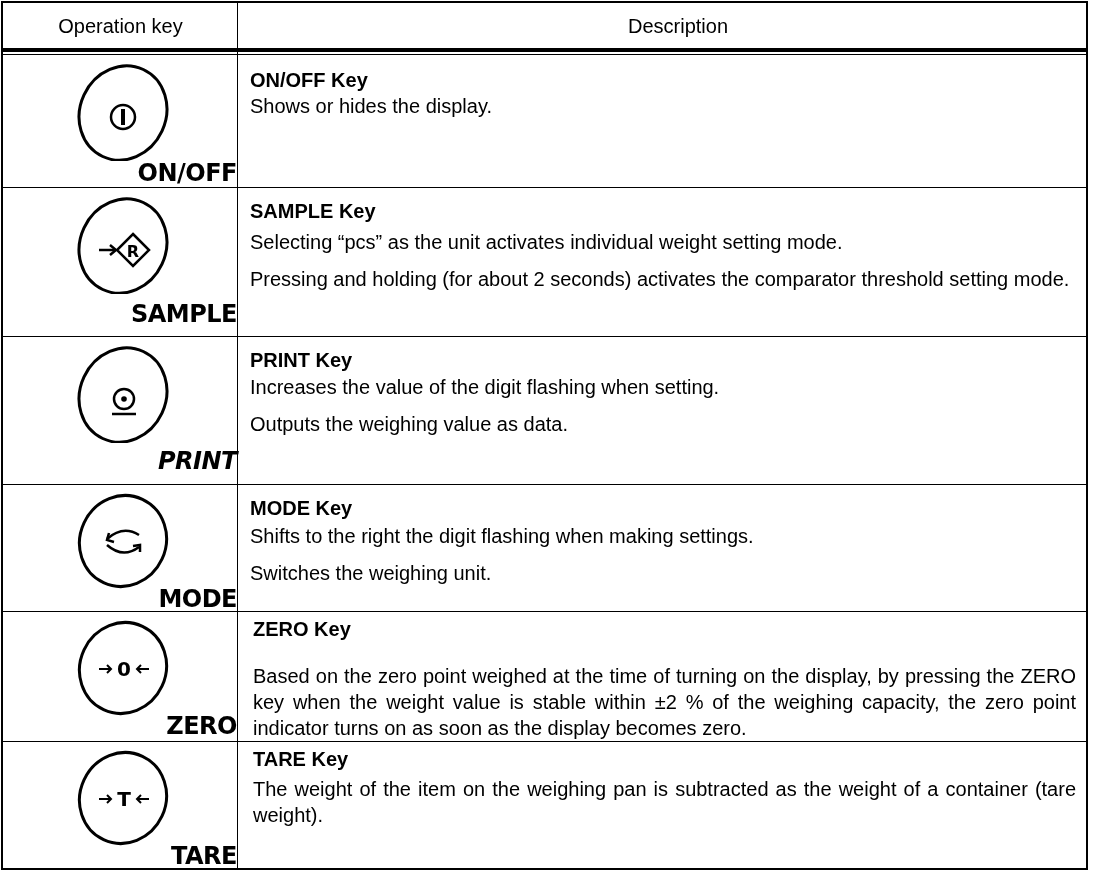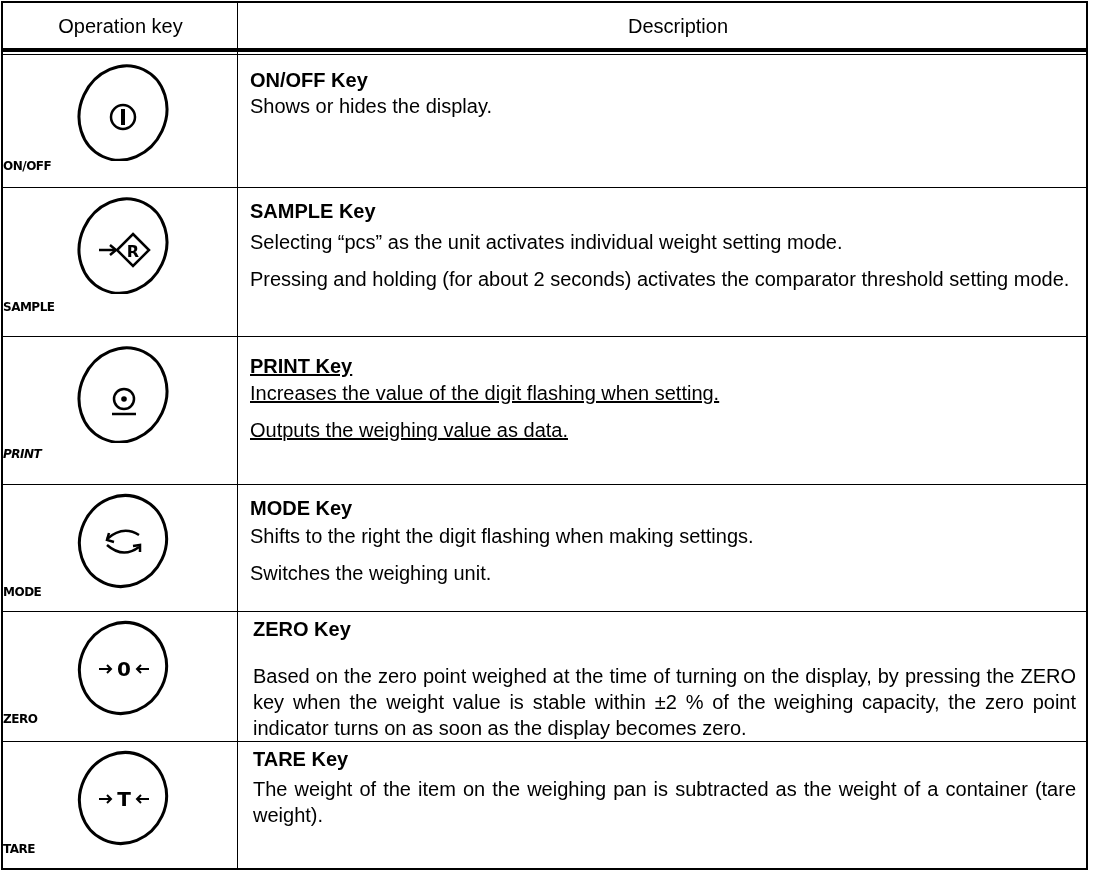--- a/index.html
+++ b/index.html
@@ -12,22 +12,22 @@
              display:flex; align-items:center; justify-content:center; font-size:20px; }
   .hdr .c2 { position:absolute; left:236px; right:0; top:0; height:46px;
              display:flex; align-items:center; justify-content:center; font-size:20px;padding-left:31px; }
   .dbl1 { position:absolute; left:0; right:0; top:45px; height:4px; background:#000; }
   .dbl2 { position:absolute; left:0; right:0; top:51px; height:1px; background:#000; }
   .vline { position:absolute; left:234px; top:0; bottom:0; width:1px; background:#000; }
   .row { position:absolute; left:0; right:0; border-top:1px solid #000; }
   .row.first { border-top:none; }
   .keycell { position:absolute; left:0; top:0; width:234px; height:100%; }
   .keycell svg { position:absolute; left:66px; top:6px; }
-  .keylabel { position:absolute; left:0; width:234px; text-align:left;
-              font-family:"DejaVu Sans", sans-serif; font-weight:bold; font-size:12px; letter-spacing:-0.5px; }
+  .keylabel { position:absolute; left:0; width:234px; text-align:right;
+              font-family:"DejaVu Sans", sans-serif; font-weight:bold; font-size:24px; letter-spacing:-0.5px; }
   .desc { position:absolute; left:247px; right:10px; top:10px; font-size:20px; }
   .desc .title { font-weight:bold; line-height:26px; }
   .desc p { margin:0; line-height:37px; }
   .desc.tight p { line-height:26px; text-align:justify; }
   .desc.justify p { text-align:justify; }
   .desc .first-line { line-height:26px; }
 </style>
 </head>
 <body>
 
@@ -75,21 +75,21 @@
   <div class="row" style="top:333px;height:147px;">
     <div class="keycell">
       <svg width="110" height="100" viewBox="0 0 110 100">
         <ellipse cx="54" cy="52" rx="43" ry="48" transform="rotate(25 54 52)" fill="none" stroke="#000" stroke-width="3"></ellipse>
         <circle cx="55" cy="56" r="10" fill="none" stroke="#000" stroke-width="2.5"></circle>
         <circle cx="55" cy="56" r="2.8" fill="#000"></circle>
         <line x1="43" y1="71" x2="67" y2="71" stroke="#000" stroke-width="2.5"></line>
       </svg>
       <div class="keylabel" style="top:110px;font-style:italic;">PRINT</div>
     </div>
-    <div class="desc" style="top:16px;text-decoration:underline;">
+    <div class="desc" style="top:10px;">
       <div class="title">PRINT Key</div>
       <p style="margin-top:-4px;">Increases the value of the digit flashing when setting.</p>
       <p>Outputs the weighing value as data.</p>
     </div>
   </div>
 
   <div class="row" style="top:481px;height:126px;">
     <div class="keycell">
       <svg width="110" height="100" viewBox="0 0 110 100">
         <ellipse cx="54" cy="50" rx="43" ry="46" transform="rotate(25 54 50)" fill="none" stroke="#000" stroke-width="3"></ellipse>

